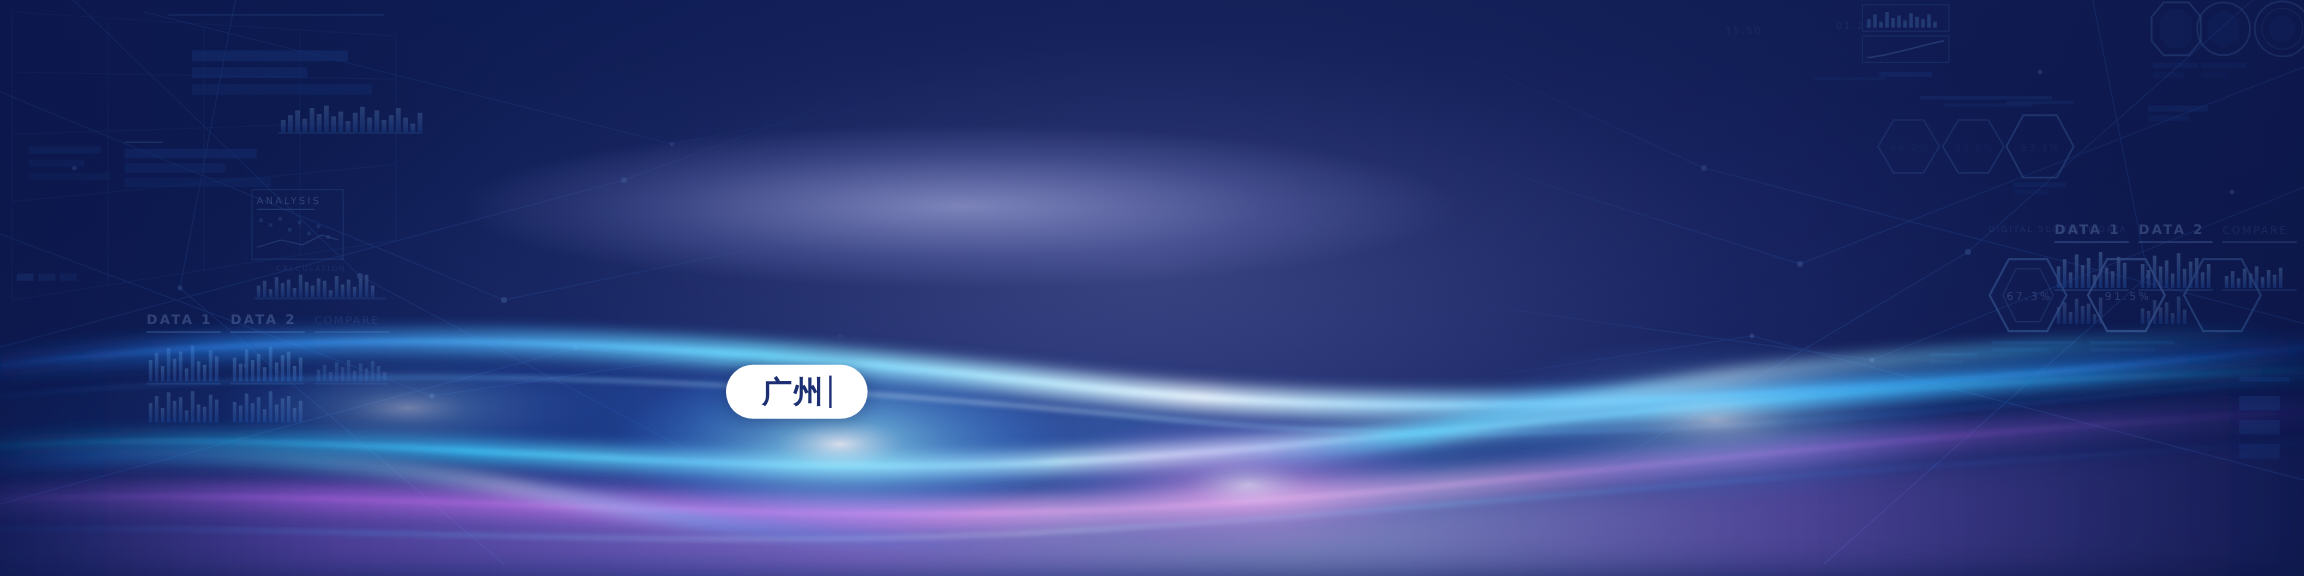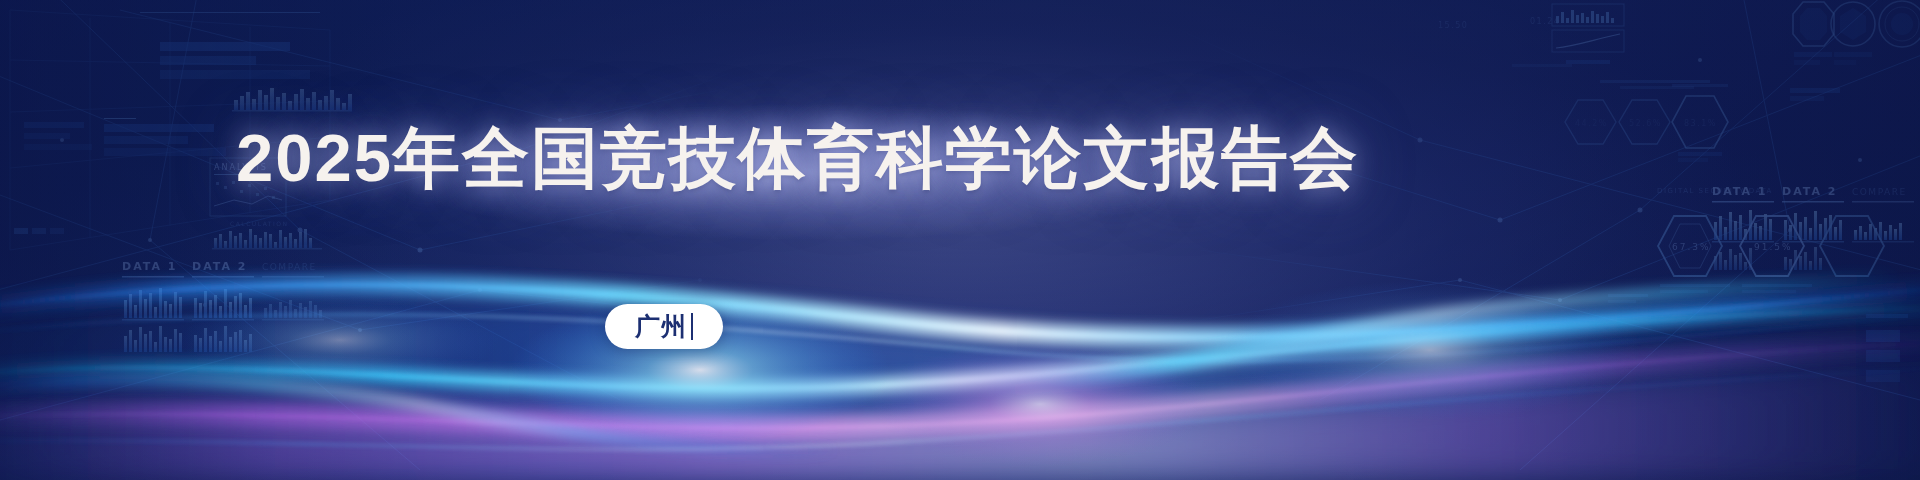--- a/index.html
+++ b/index.html
@@ -671,20 +671,19 @@
 
       <ellipse cx="700" cy="190" rx="190" ry="72" fill="url(#hotspot1)" opacity="0.85"></ellipse>
       <ellipse cx="1040" cy="224" rx="170" ry="62" fill="url(#hotspot2)" opacity="0.7"></ellipse>
       <ellipse cx="1430" cy="170" rx="210" ry="70" fill="url(#hotspot3)" opacity="0.6"></ellipse>
       <ellipse cx="340" cy="160" rx="160" ry="46" fill="url(#hotspot3)" opacity="0.45"></ellipse>
     </svg>
   </div>
 
   <div class="title-glow"></div>
 
-  <div class="title">2025年全国竞技体育科学论文报告会</div>
 
   <div class="pill">
     <span class="pill-city">广州</span>
     <span class="pill-sep"></span>
   </div>
 
 </div>
 
 </body></html>

